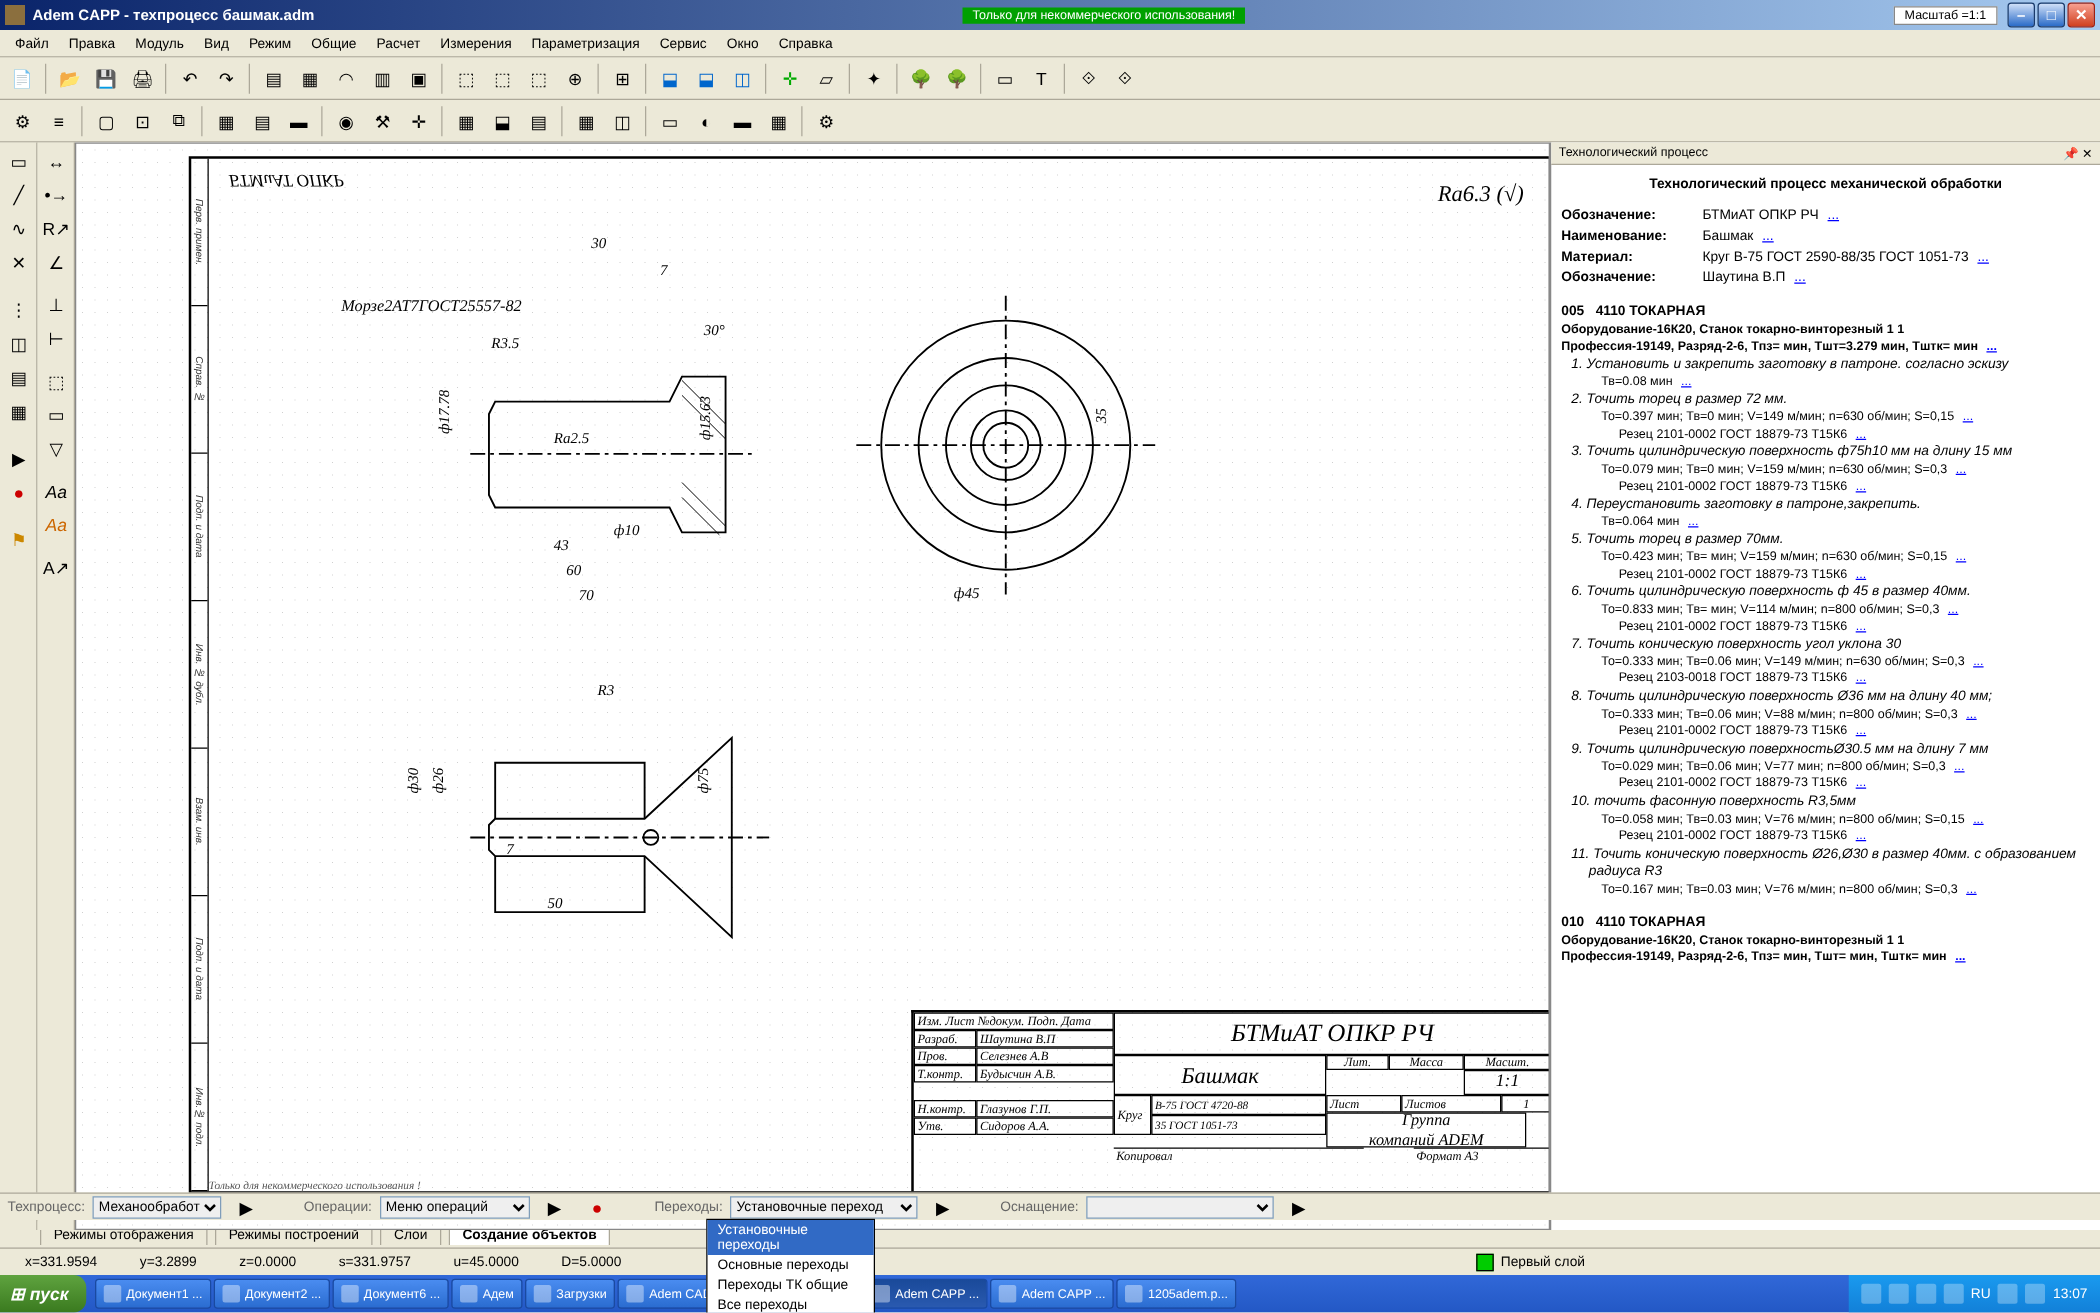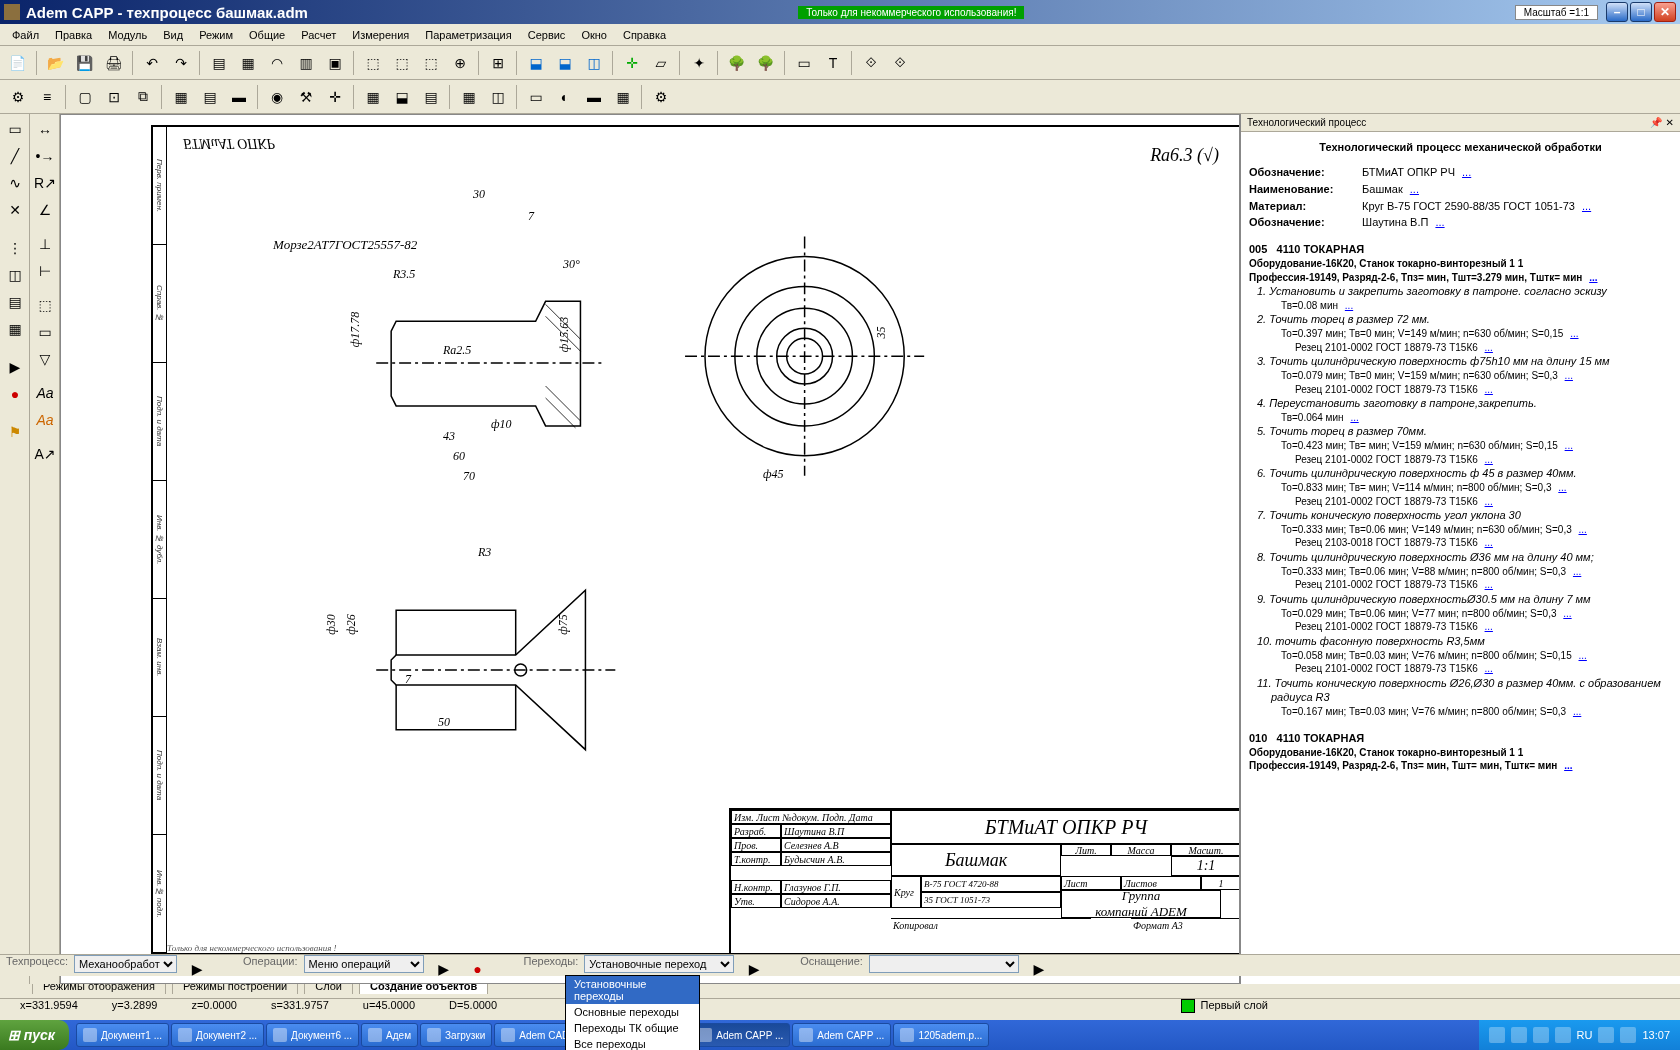--- a/index.html
+++ b/index.html
@@ -1,21 +1,21 @@
 <!DOCTYPE html>
 <html><head>
 <meta charset="utf-8">
 <style>
 * { box-sizing: border-box; margin: 0; padding: 0; }
 body { font-family: Tahoma, sans-serif; font-size: 11px; background: #d4d0c8; width: 1680px; height: 1050px; overflow: hidden; position: relative; }
 
 
 .titlebar { height: 24px; background: linear-gradient(to right, #0a246a, #a6caf0); color: #fff; display: flex; align-items: center; padding: 0 4px; }
 .titlebar .icon { width: 16px; height: 16px; background: #8b6f3e; margin-right: 6px; }
-.titlebar .title { flex: 0 0 auto; font-weight: bold; font-size: 15px; }
+.titlebar .title { flex: 0 0 auto; font-weight: bold; font-size: 12px; }
 .titlebar .spacer { flex: 1; }
 .titlebar .badge-green { background: #00a000; color: #fff; padding: 1px 8px; font-size: 10px; margin: 0 8px; }
 .titlebar .badge-white { background: #fff; color: #000; padding: 1px 8px; font-size: 10px; border: 1px solid #888; }
 .titlebar .winbtns { display: flex; gap: 2px; margin-left: 8px; }
 .titlebar .winbtn { width: 22px; height: 20px; background: linear-gradient(#d0e0f8,#2a6bc8); border: 1px solid #1a3a6a; border-radius: 3px; display: flex; align-items: center; justify-content: center; color: #fff; font-weight: bold; font-size: 12px; }
 .titlebar .winbtn.close { background: linear-gradient(#f8a090,#d04020); border-color: #a02010; }
 
 
 .menubar { height: 22px; background: #ece9d8; display: flex; align-items: center; padding: 0 4px; border-bottom: 1px solid #aca899; }
 .menubar .menuitem { padding: 2px 8px; cursor: pointer; }
@@ -58,21 +58,21 @@
 .rightpanel .link { color: #00f; text-decoration: underline; cursor: pointer; margin-left: 4px; }
 .rightpanel .op-header { font-weight: bold; margin-top: 12px; }
 .rightpanel .op-sub { font-weight: bold; font-size: 10px; }
 .rightpanel .step { margin-left: 22px; text-indent: -14px; font-style: italic; }
 .rightpanel .step-num { font-style: italic; }
 .rightpanel .param { margin-left: 32px; font-size: 10px; }
 .rightpanel .tool { margin-left: 46px; font-size: 10px; }
 
 
 .bottom { position: absolute; bottom: 30px; left: 0; right: 0; }
-.row1, .row2, .row3 { height: 22px; background: #ece9d8; border-top: 1px solid #aca899; display: flex; align-items: flex-start; padding: 0 6px; gap: 6px; font-size: 11px; }
+.row1, .row2, .row3 { height: 22px; background: #ece9d8; border-top: 1px solid #aca899; display: flex; align-items: center; padding: 0 6px; gap: 6px; font-size: 11px; }
 .row1 .lbl, .row2 .lbl { color: #666; }
 .row1 select, .row1 input[type=text] { font-size: 11px; height: 18px; border: 1px solid #7f9db9; }
 .dropdown-popup { position: absolute; background: #fff; border: 1px solid #000; font-size: 11px; z-index: 100; }
 .dropdown-popup .opt { padding: 2px 8px; }
 .dropdown-popup .opt.sel { background: #316ac5; color: #fff; }
 .tab-btn { padding: 2px 10px; border: 1px solid #aca899; background: #ece9d8; cursor: pointer; border-bottom: none; }
 .tab-btn.active { background: #fff; font-weight: bold; }
 .statusfield { padding: 0 14px; }
 .colorswatch { width: 14px; height: 14px; border: 1px solid #000; }
 

